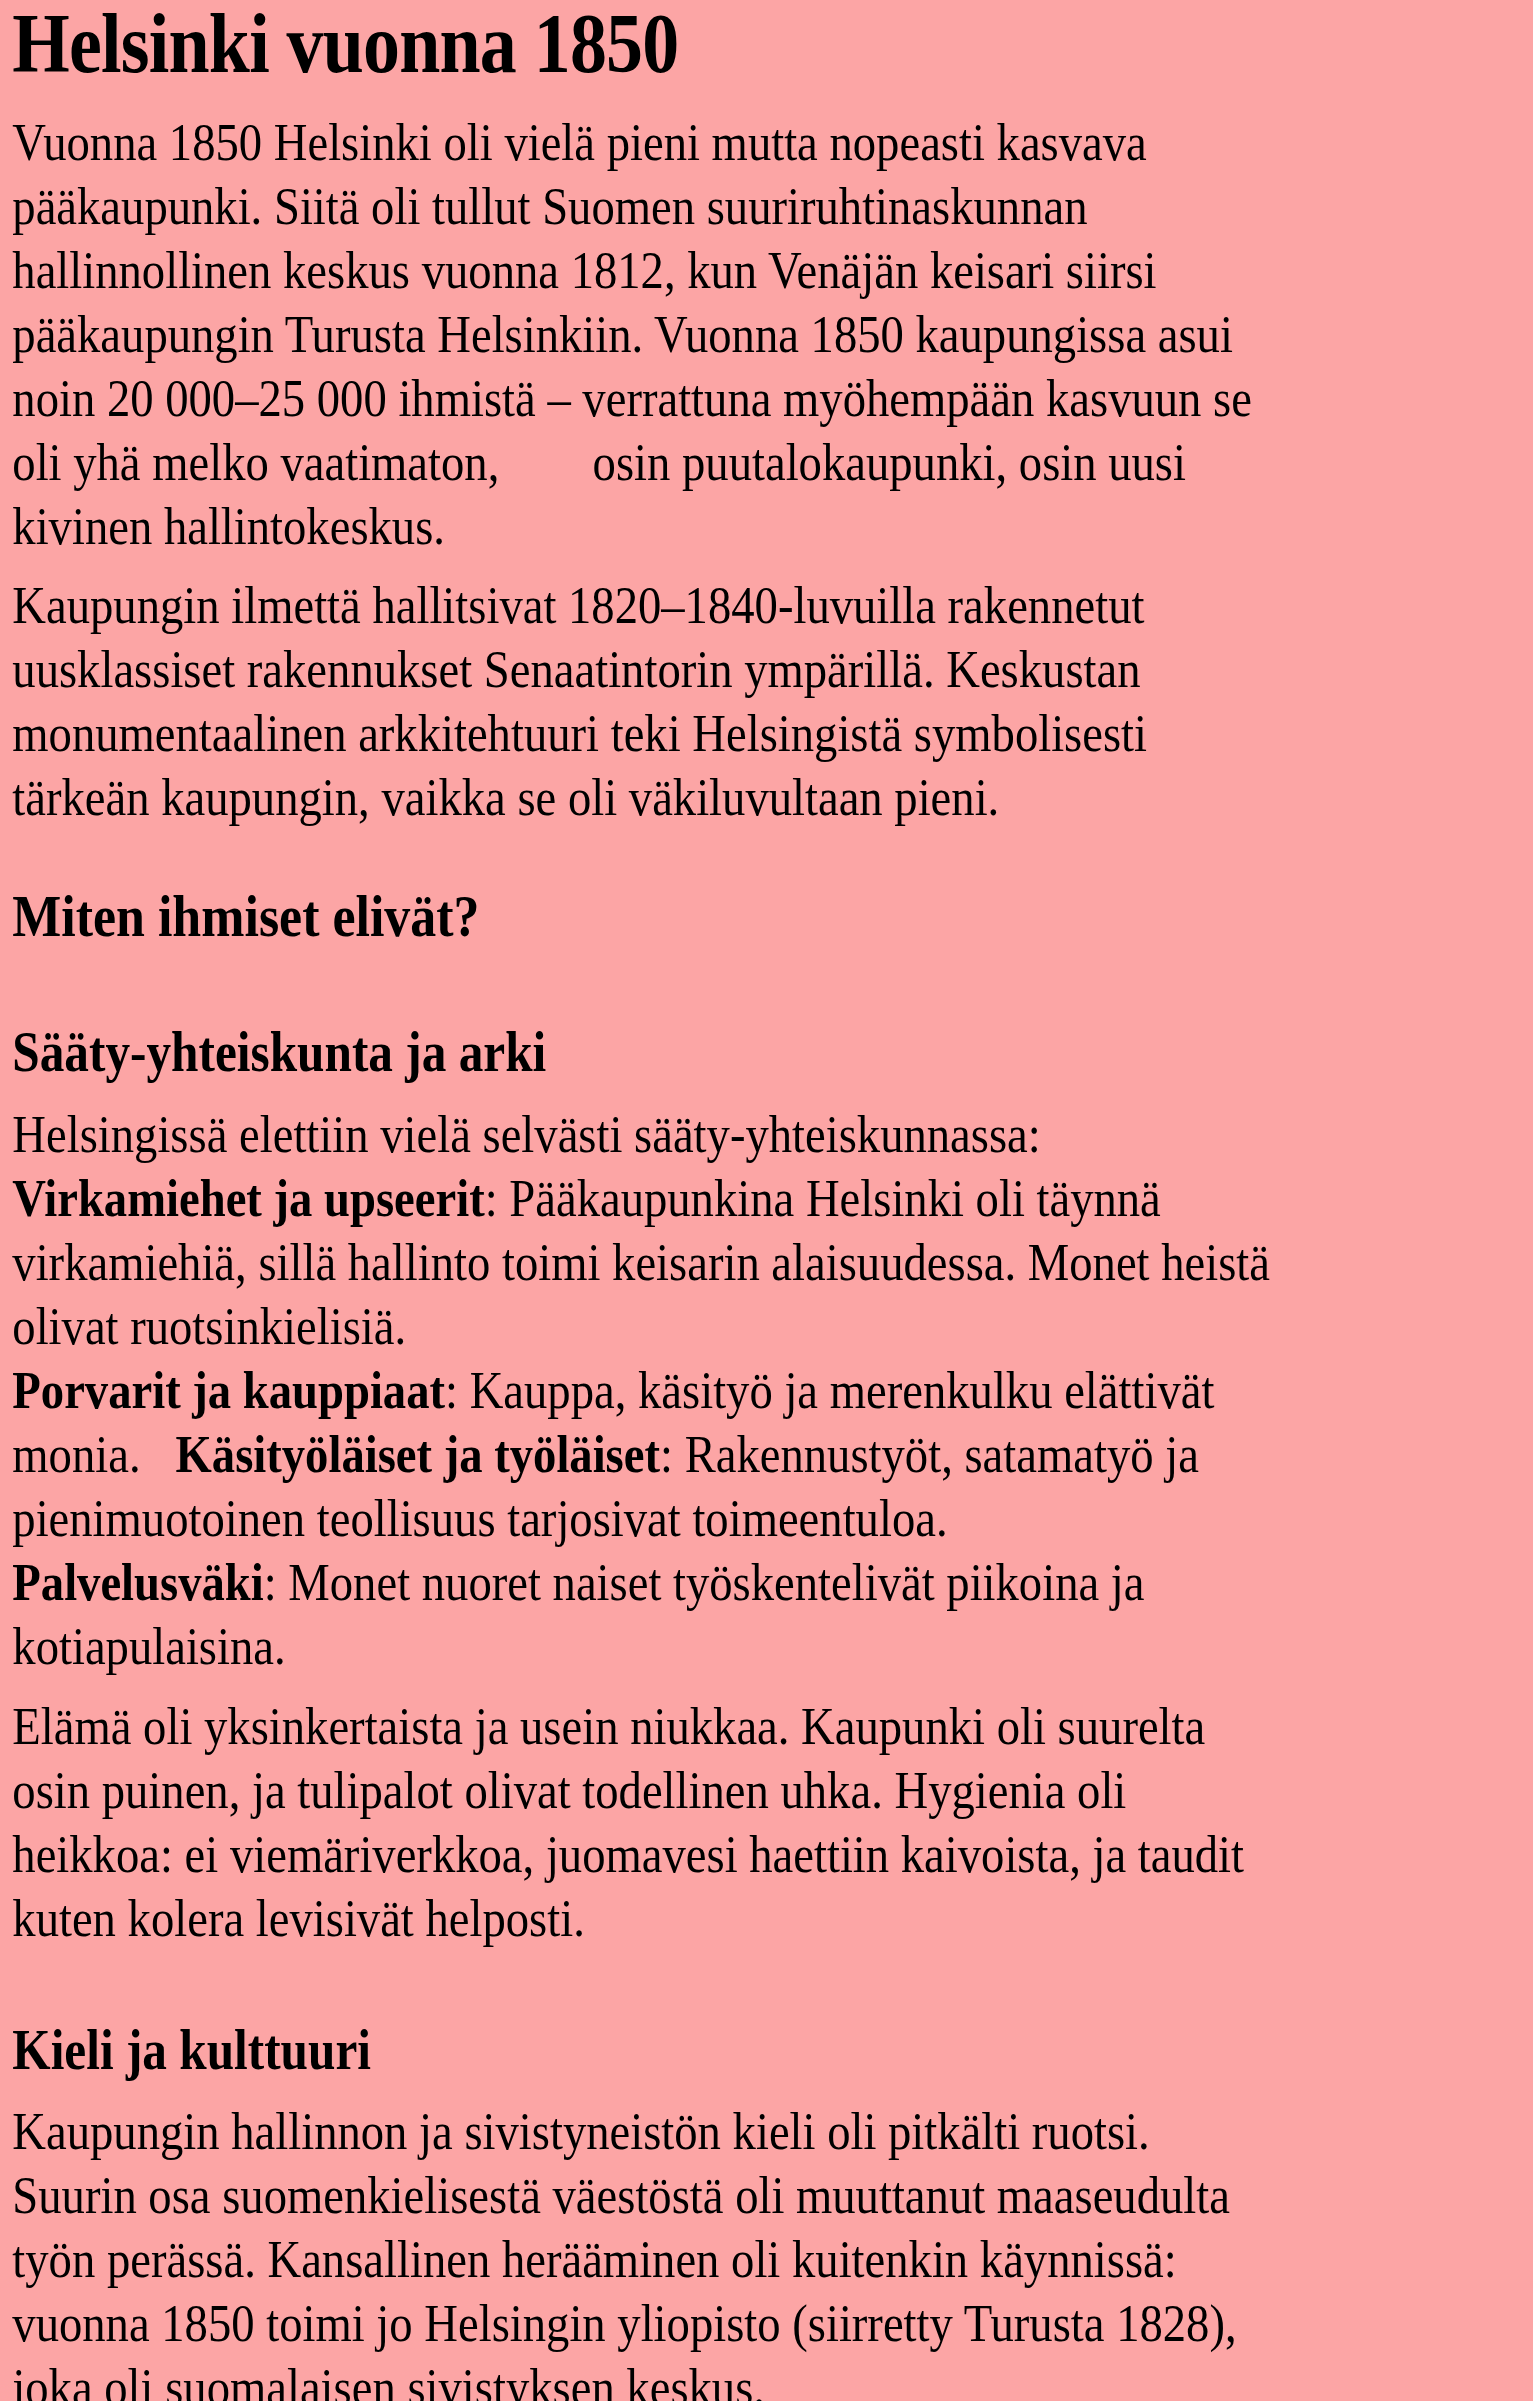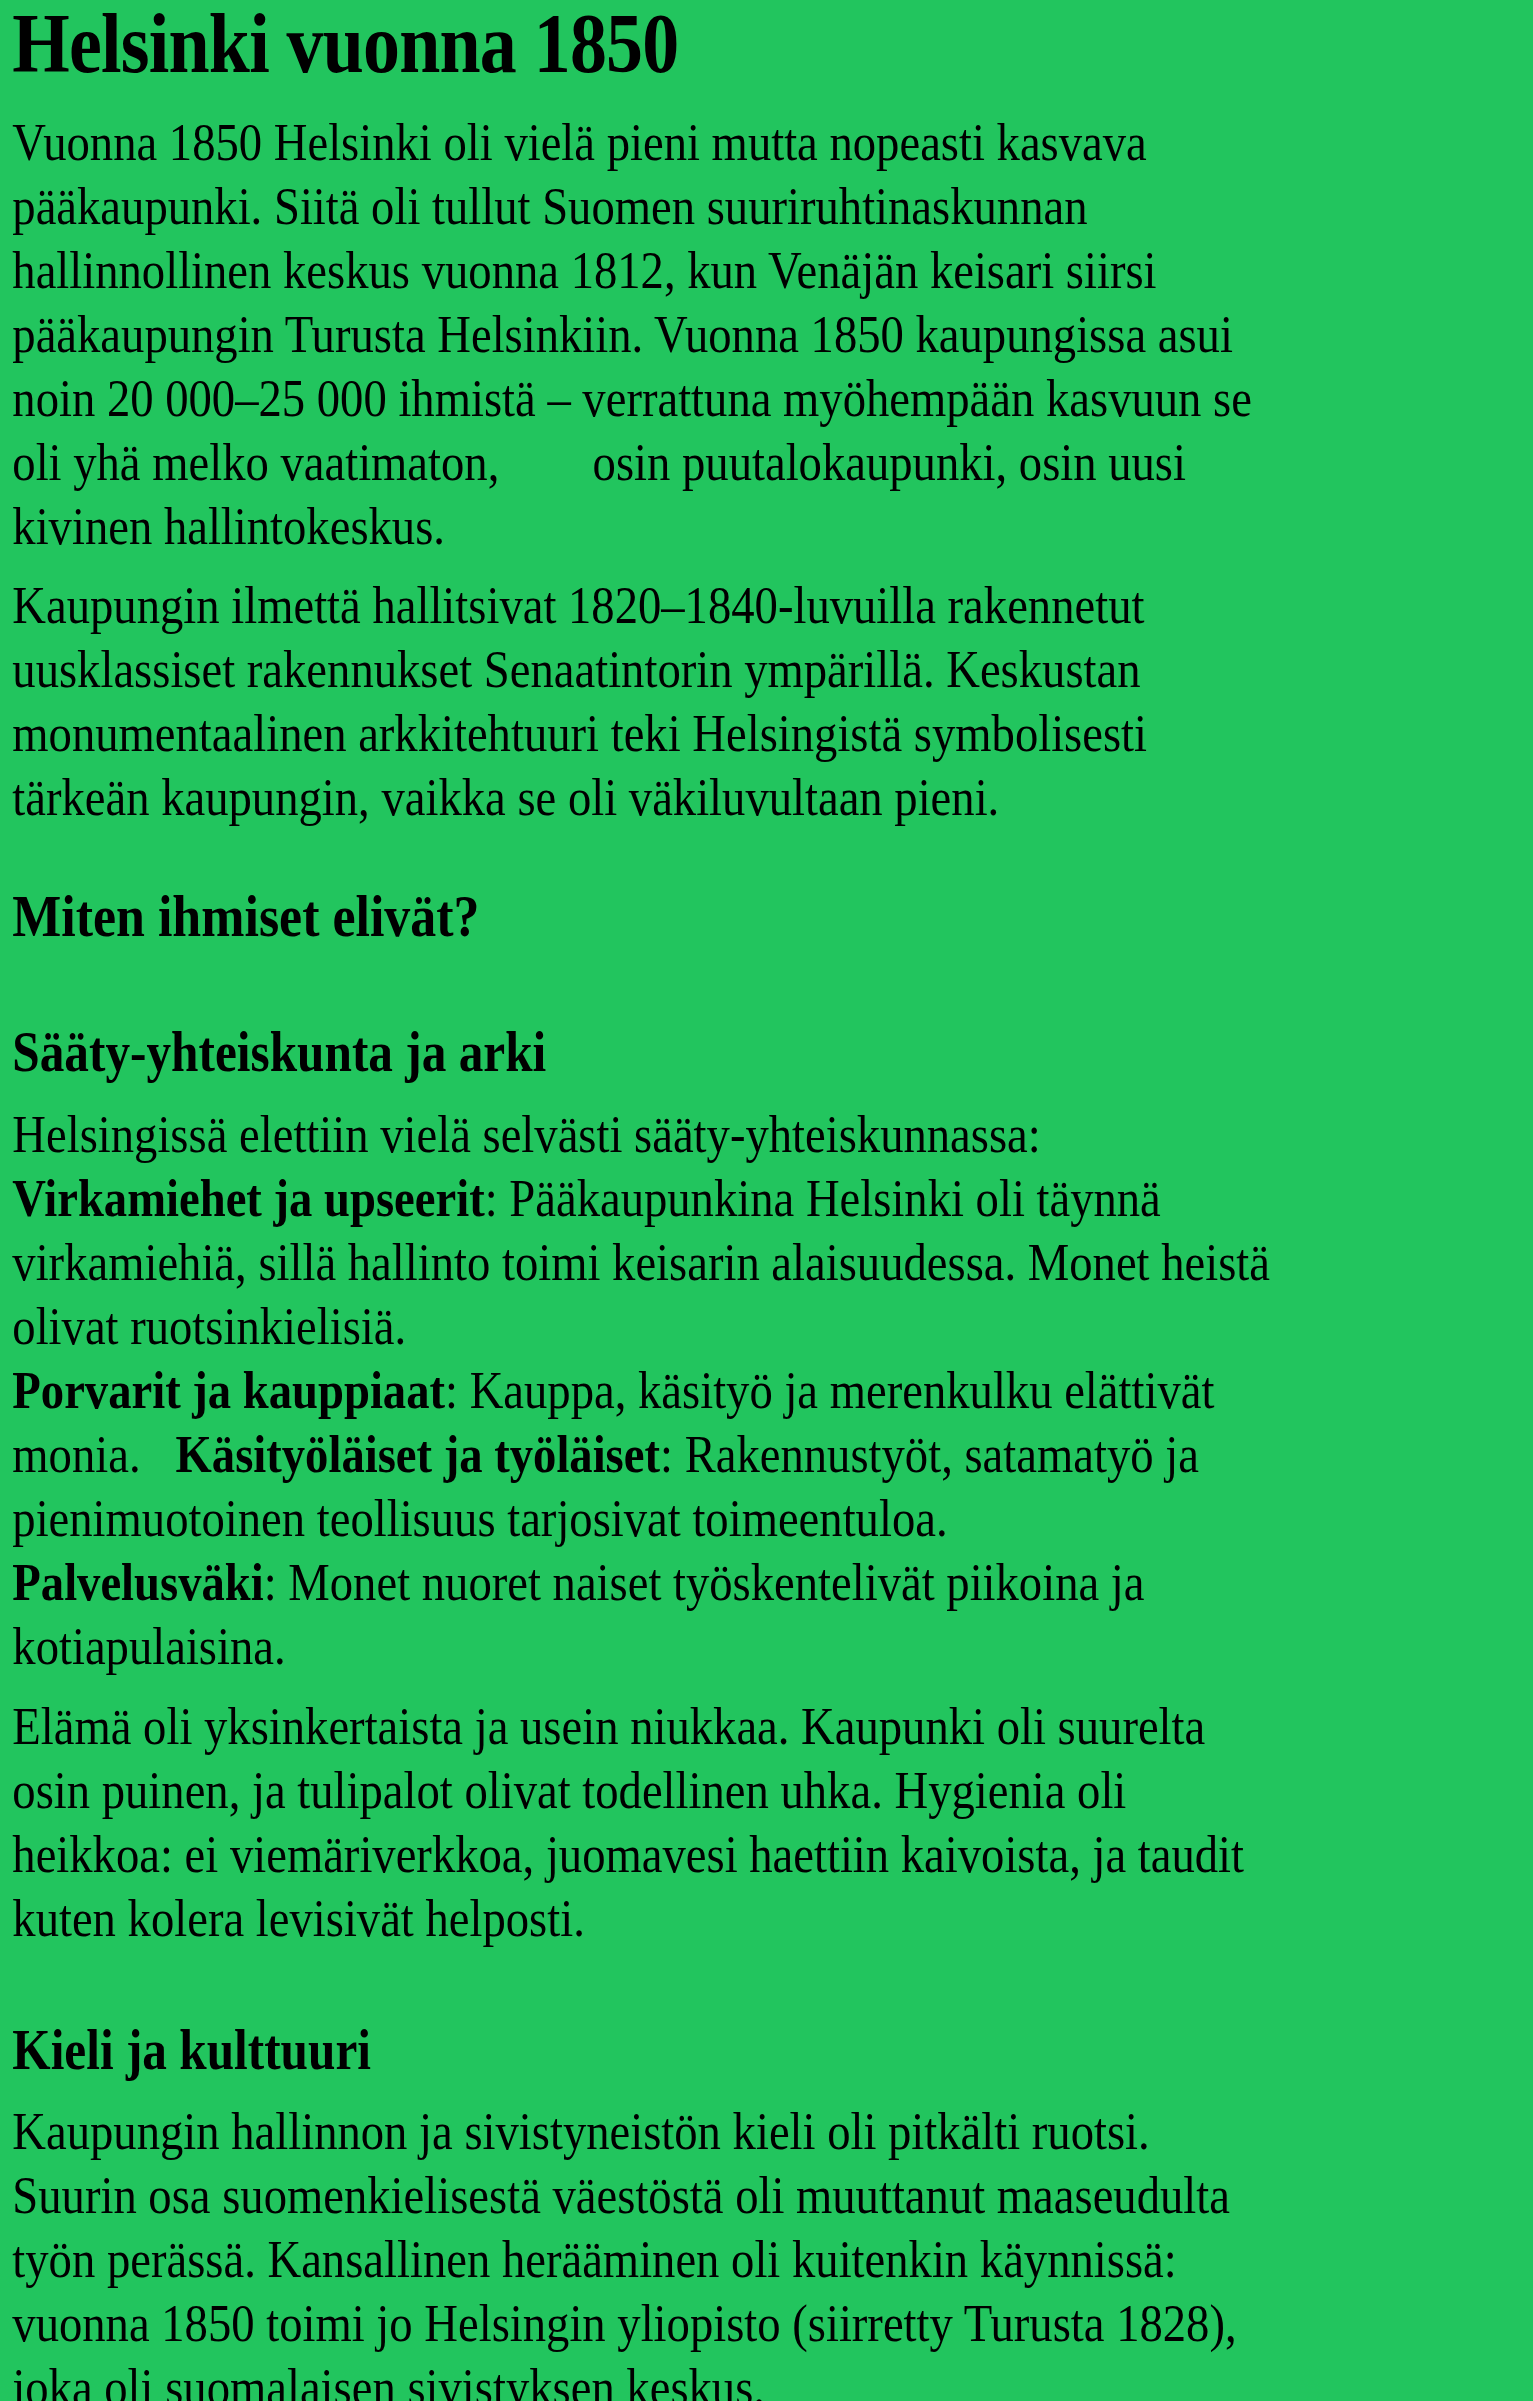--- a/index.html
+++ b/index.html
@@ -5,21 +5,21 @@
   html, body {
     margin: 0;
     padding: 0;
     background: #ffffff;
   }
   .page {
     position: relative;
     width: 1534px;
     height: 2401px;
     overflow: hidden;
-    background: #22c55e;
+    background: #fca5a5;
     color: #000000;
   }
   
   .scale-wrap {
     width: 1743px;
     transform: scaleX(0.88);
     transform-origin: top left;
     box-sizing: border-box;
     padding: 0 17.4px 0 14px;
     font-family: "Liberation Serif", "DejaVu Serif", serif;

